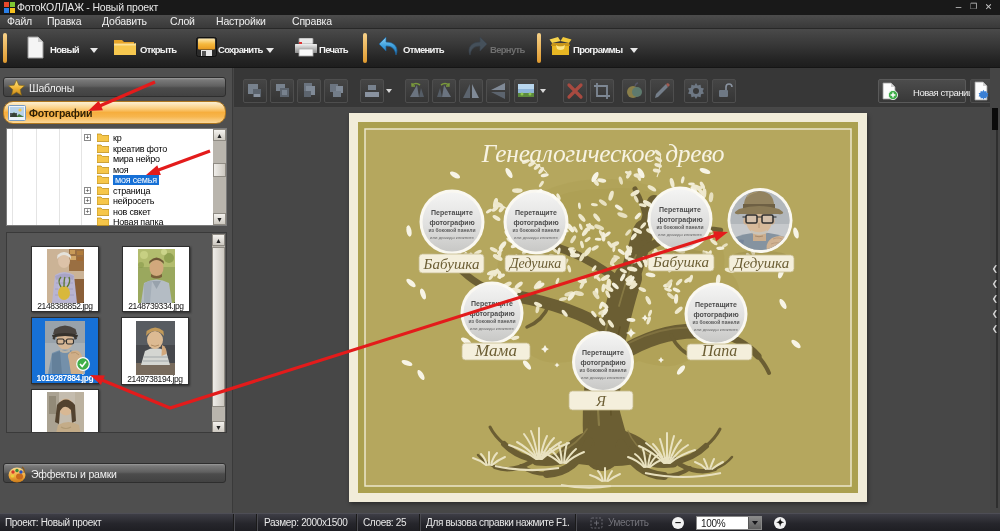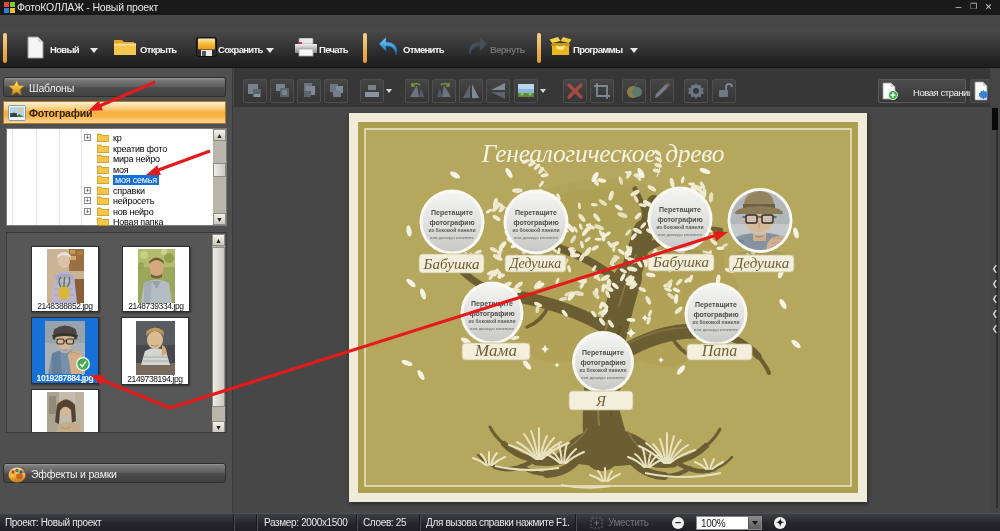--- a/index.html
+++ b/index.html
@@ -17,21 +17,21 @@
 
 .toolbar1 { position:absolute; left:0; top:29px; width:1000px; height:39px; background:linear-gradient(#4a4a4a 0%, #383838 40%, #242424 80%, #1d1d1d 100%); border-bottom:1px solid #151515; }
 .osep { position:absolute; top:4px; width:4px; height:30px; background:linear-gradient(#f7d28a,#e09a2e); border-radius:2px; }
 .tbtxt { position:absolute; top:15px; color:#f2f2f2; font-size:9.5px; font-weight:bold; letter-spacing:-0.7px; white-space:nowrap; }
 .tbtxt.dis { color:#6f6f6f; font-weight:bold; }
 .drop { position:absolute; top:19px; width:0; height:0; border-left:4px solid transparent; border-right:4px solid transparent; border-top:5px solid #e8e8e8; }
 
 .leftpanel { position:absolute; left:0; top:68px; width:233px; height:503px; background:#4f4f4f; border-right:1px solid #3a3a3a; }
 .gbar { position:absolute; left:3px; width:223px; height:20px; border-radius:3px; border:1px solid #2e2e2e; background:linear-gradient(#9c9c9c 0%, #7a7a7a 10%, #606060 45%, #4c4c4c 55%, #424242 100%); color:#f2f2f2; font-size:11px; }
 .gbar .lbl { position:absolute; left:25px; top:4px; font-size:10.5px; letter-spacing:-0.2px; white-space:nowrap; }
-.photobar { position:absolute; left:3px; top:33px; width:223px; height:23px; border-radius:0; border:1px solid #b07820; background:linear-gradient(#fdf0d2 0%, #fbd084 30%, #f6ae3e 50%, #f7b64e 70%, #fbd89a 100%); color:#2e1f05; font-size:11px; font-weight:bold; }
+.photobar { position:absolute; left:3px; top:33px; width:223px; height:23px; border-radius:10px; border:1px solid #b07820; background:linear-gradient(#fdf0d2 0%, #fbd084 30%, #f6ae3e 50%, #f7b64e 70%, #fbd89a 100%); color:#2e1f05; font-size:11px; font-weight:bold; }
 .photobar .lbl { position:absolute; left:25px; top:5px; }
 
 .treebox { position:absolute; left:6px; top:60px; width:221px; height:98px; background:#ffffff; border:1px solid #7a7a7a; font-size:10px; color:#111; }
 
 .thumbbox { position:absolute; left:6px; top:164px; width:221px; height:201px; background:#575757; border:1px solid #3a3a3a; overflow:hidden; }
 .trow { position:absolute; left:0; height:10.4px; font-size:9px; color:#000; white-space:nowrap; }
 .trow .fold { position:absolute; left:90px; top:0px; }
 .trow .nm { position:absolute; left:106px; top:0px; letter-spacing:-0.2px; }
 .trow .pm { position:absolute; left:77px; top:1px; width:7px; height:7px; border:1px solid #8a8a8a; background:#fff; font-size:7px; line-height:6px; text-align:center; color:#333; }
 .vline { position:absolute; top:0; width:1px; height:100%; background:#e4e4e4; }
@@ -63,20 +63,28 @@
 <div id="app">
   <div class="titlebar">
     <svg class="appicon" viewBox="0 0 11 11">
         <rect x="0" y="0" width="5" height="5" fill="#e8482c"></rect>
         <rect x="6" y="0" width="5" height="5" fill="#7ec832"></rect>
         <rect x="0" y="6" width="5" height="5" fill="#2a7fe8"></rect>
         <rect x="6" y="6" width="5" height="5" fill="#f5c11e"></rect>
       </svg>
     <span class="txt">ФотоКОЛЛАЖ - Новый проект</span>
     <span class="wbtns"><span>–</span><span style="font-size:8px;vertical-align:1px">❐</span><span style="font-size:9px">✕</span></span>
+  </div>
+  <div class="menubar">
+    <span style="left:7px">Файл</span>
+      <span style="left:47px">Правка</span>
+      <span style="left:102px">Добавить</span>
+      <span style="left:170px">Слой</span>
+      <span style="left:216px">Настройки</span>
+      <span style="left:292px">Справка</span>
   </div>
   <div class="toolbar1" id="toolbar1">
     <div class="osep" style="left:3px"></div>
     <div class="osep" style="left:363px"></div>
     <div class="osep" style="left:537px"></div>
     <span class="tbtxt" style="left:50px">Новый</span>
       <div class="drop" style="left:90px"></div>
     <span class="tbtxt" style="left:140px">Открыть</span>
     <span class="tbtxt" style="left:218px">Сохранить</span>
       <div class="drop" style="left:266px"></div>
@@ -200,35 +208,35 @@
           <span class="fold"><svg width="12" height="9" viewBox="0 0 12 9">
               <path d="M0 1 h4 l1.5 1.5 h6.5 v6 h-12 z" fill="#f6c64a" stroke="#b8860b" stroke-width=".7"></path>
             </svg></span>
           <span class="nm" style="background:#1670d6;color:#fff;padding:0 2px">моя семья</span>
         </div>
       <div class="trow" style="top:56.5px">
           <span class="pm">+</span>
           <span class="fold"><svg width="12" height="9" viewBox="0 0 12 9">
               <path d="M0 1 h4 l1.5 1.5 h6.5 v6 h-12 z" fill="#f6c64a" stroke="#b8860b" stroke-width=".7"></path>
             </svg></span>
-          <span class="nm">справки</span>
+          <span class="nm">страница</span>
         </div>
       <div class="trow" style="top:67px">
           <span class="pm">+</span>
           <span class="fold"><svg width="12" height="9" viewBox="0 0 12 9">
               <path d="M0 1 h4 l1.5 1.5 h6.5 v6 h-12 z" fill="#f6c64a" stroke="#b8860b" stroke-width=".7"></path>
             </svg></span>
           <span class="nm">нейросеть</span>
         </div>
       <div class="trow" style="top:77.5px">
           <span class="pm">+</span>
           <span class="fold"><svg width="12" height="9" viewBox="0 0 12 9">
               <path d="M0 1 h4 l1.5 1.5 h6.5 v6 h-12 z" fill="#f6c64a" stroke="#b8860b" stroke-width=".7"></path>
             </svg></span>
-          <span class="nm">нов нейро</span>
+          <span class="nm">нов свкет</span>
         </div>
       <div class="trow" style="top:88px">
           <span class="fold"><svg width="12" height="9" viewBox="0 0 12 9">
               <path d="M0 1 h4 l1.5 1.5 h6.5 v6 h-12 z" fill="#f6c64a" stroke="#b8860b" stroke-width=".7"></path>
             </svg></span>
           <span class="nm">Новая папка</span>
         </div>
       <div class="scroll" style="right:0;top:0;height:96px">
           <div class="arr" style="top:0">▲</div>
           <div class="thumb" style="top:34px;height:14px"></div>

